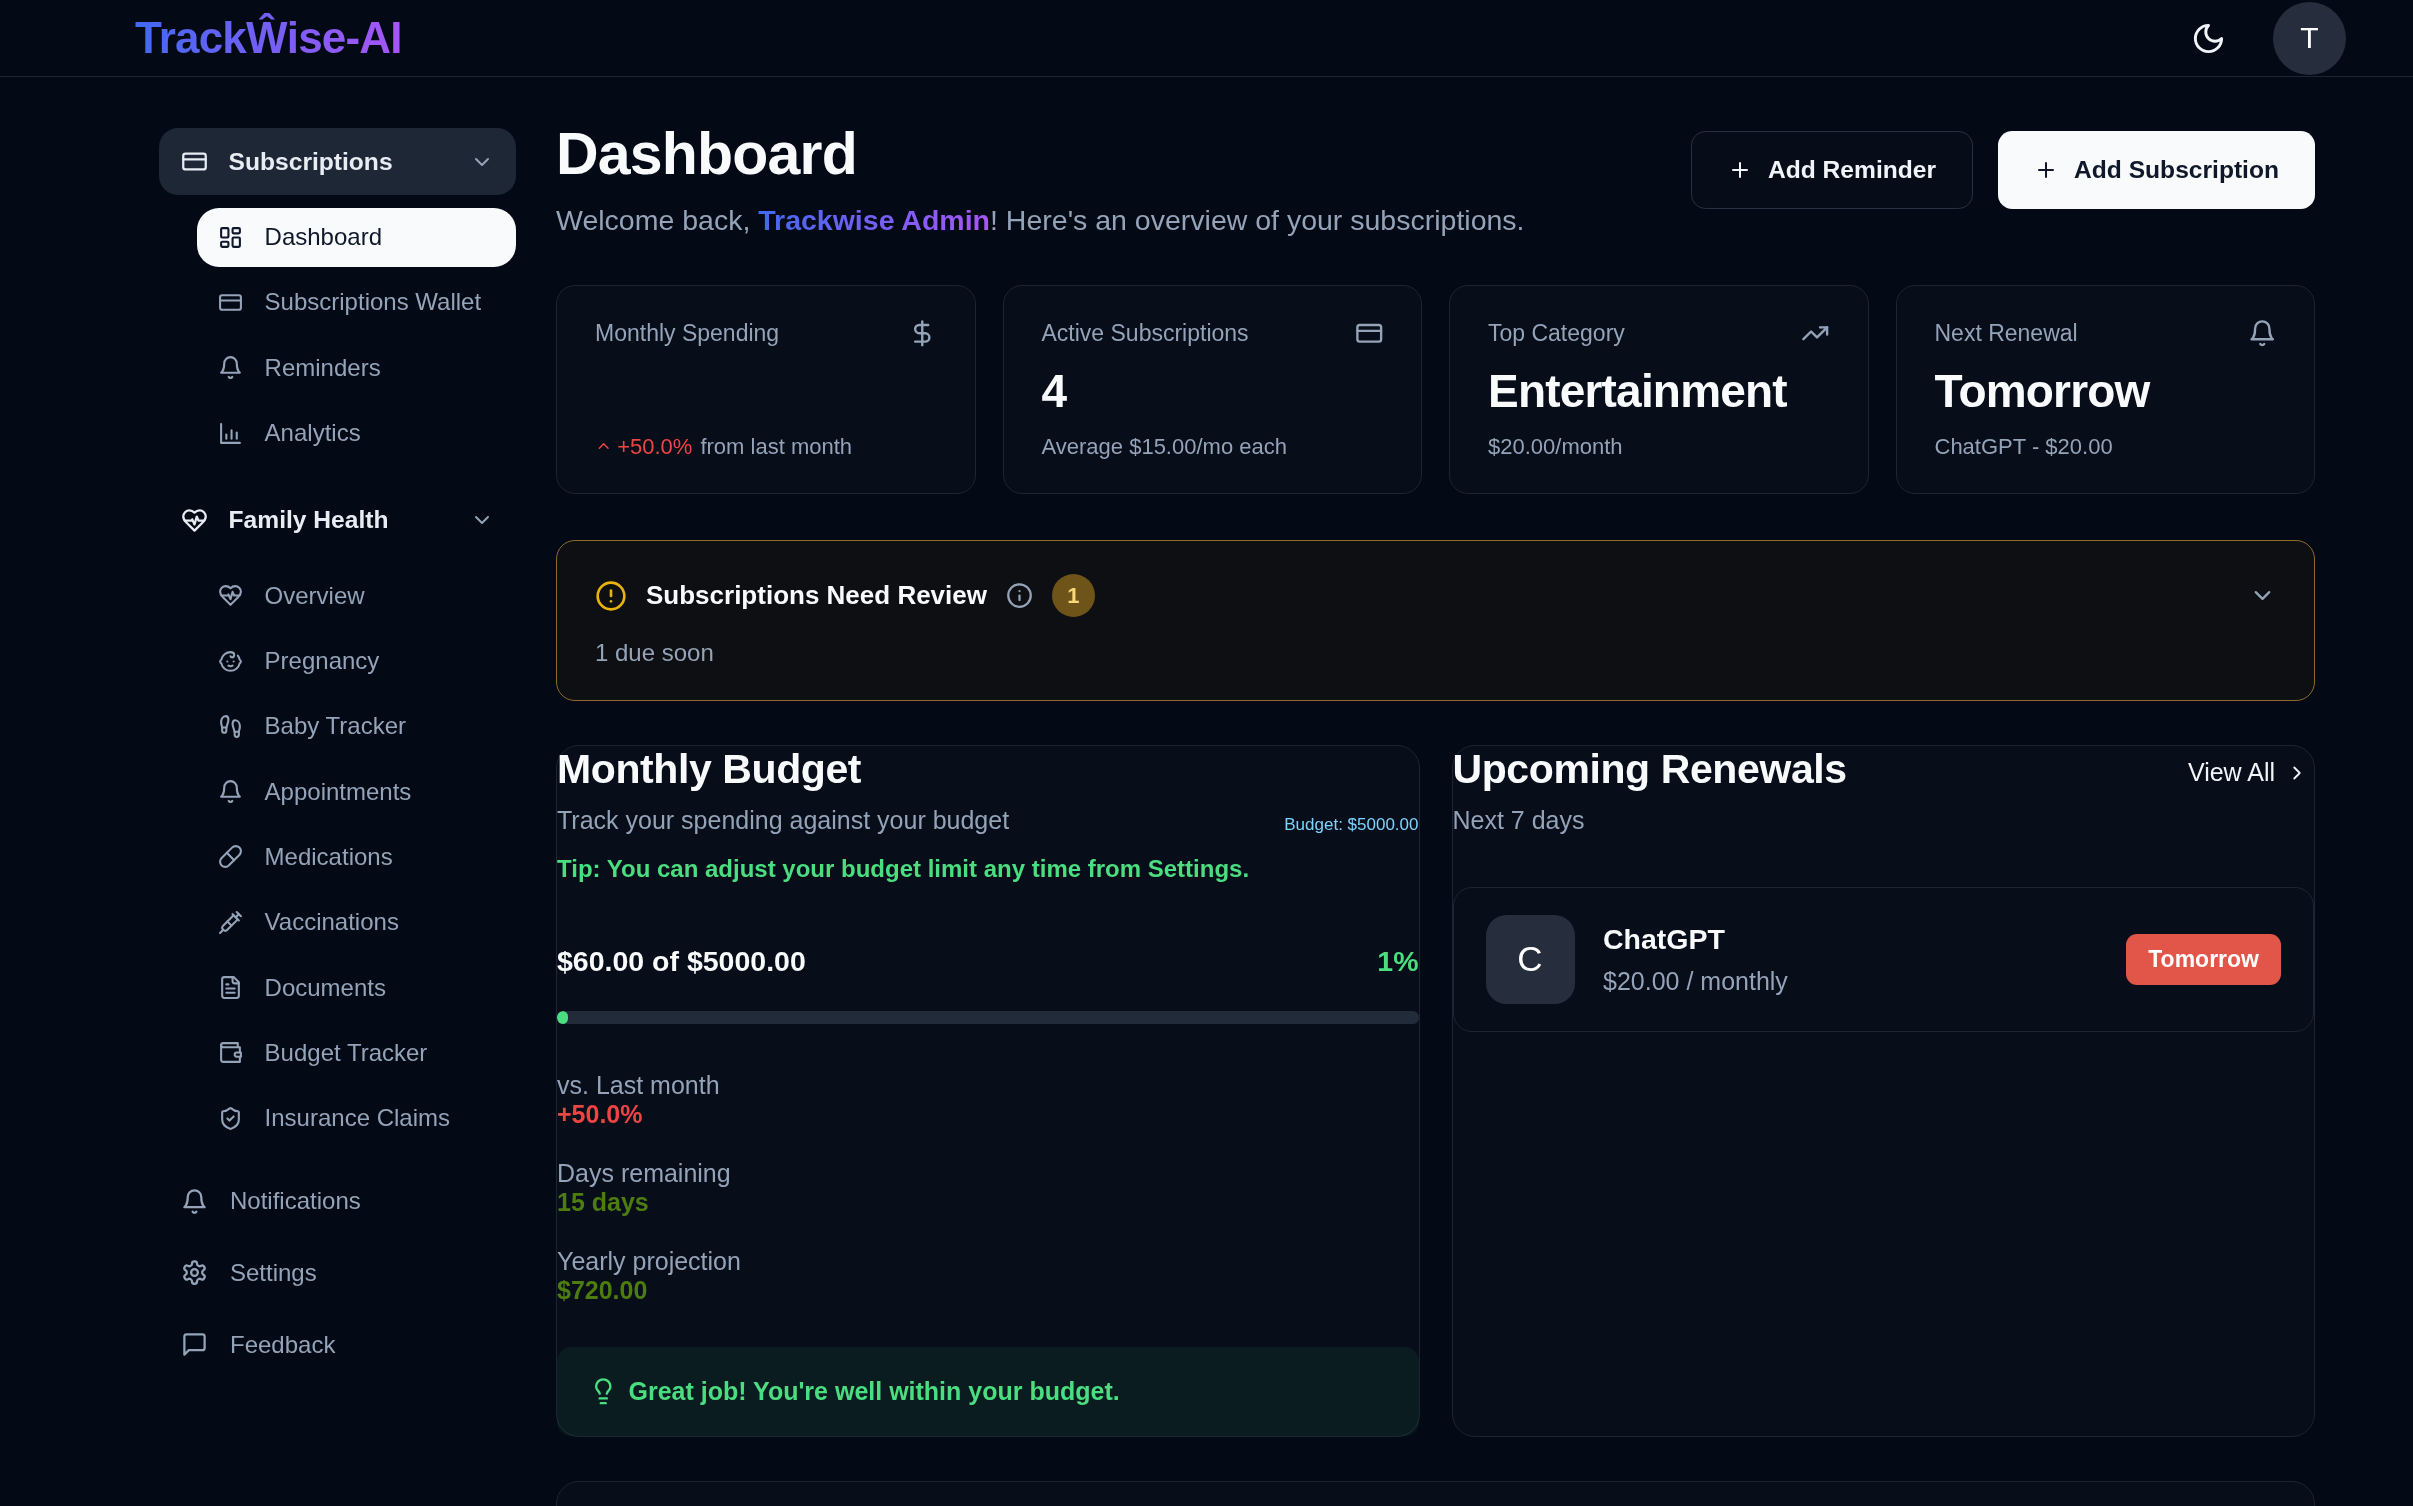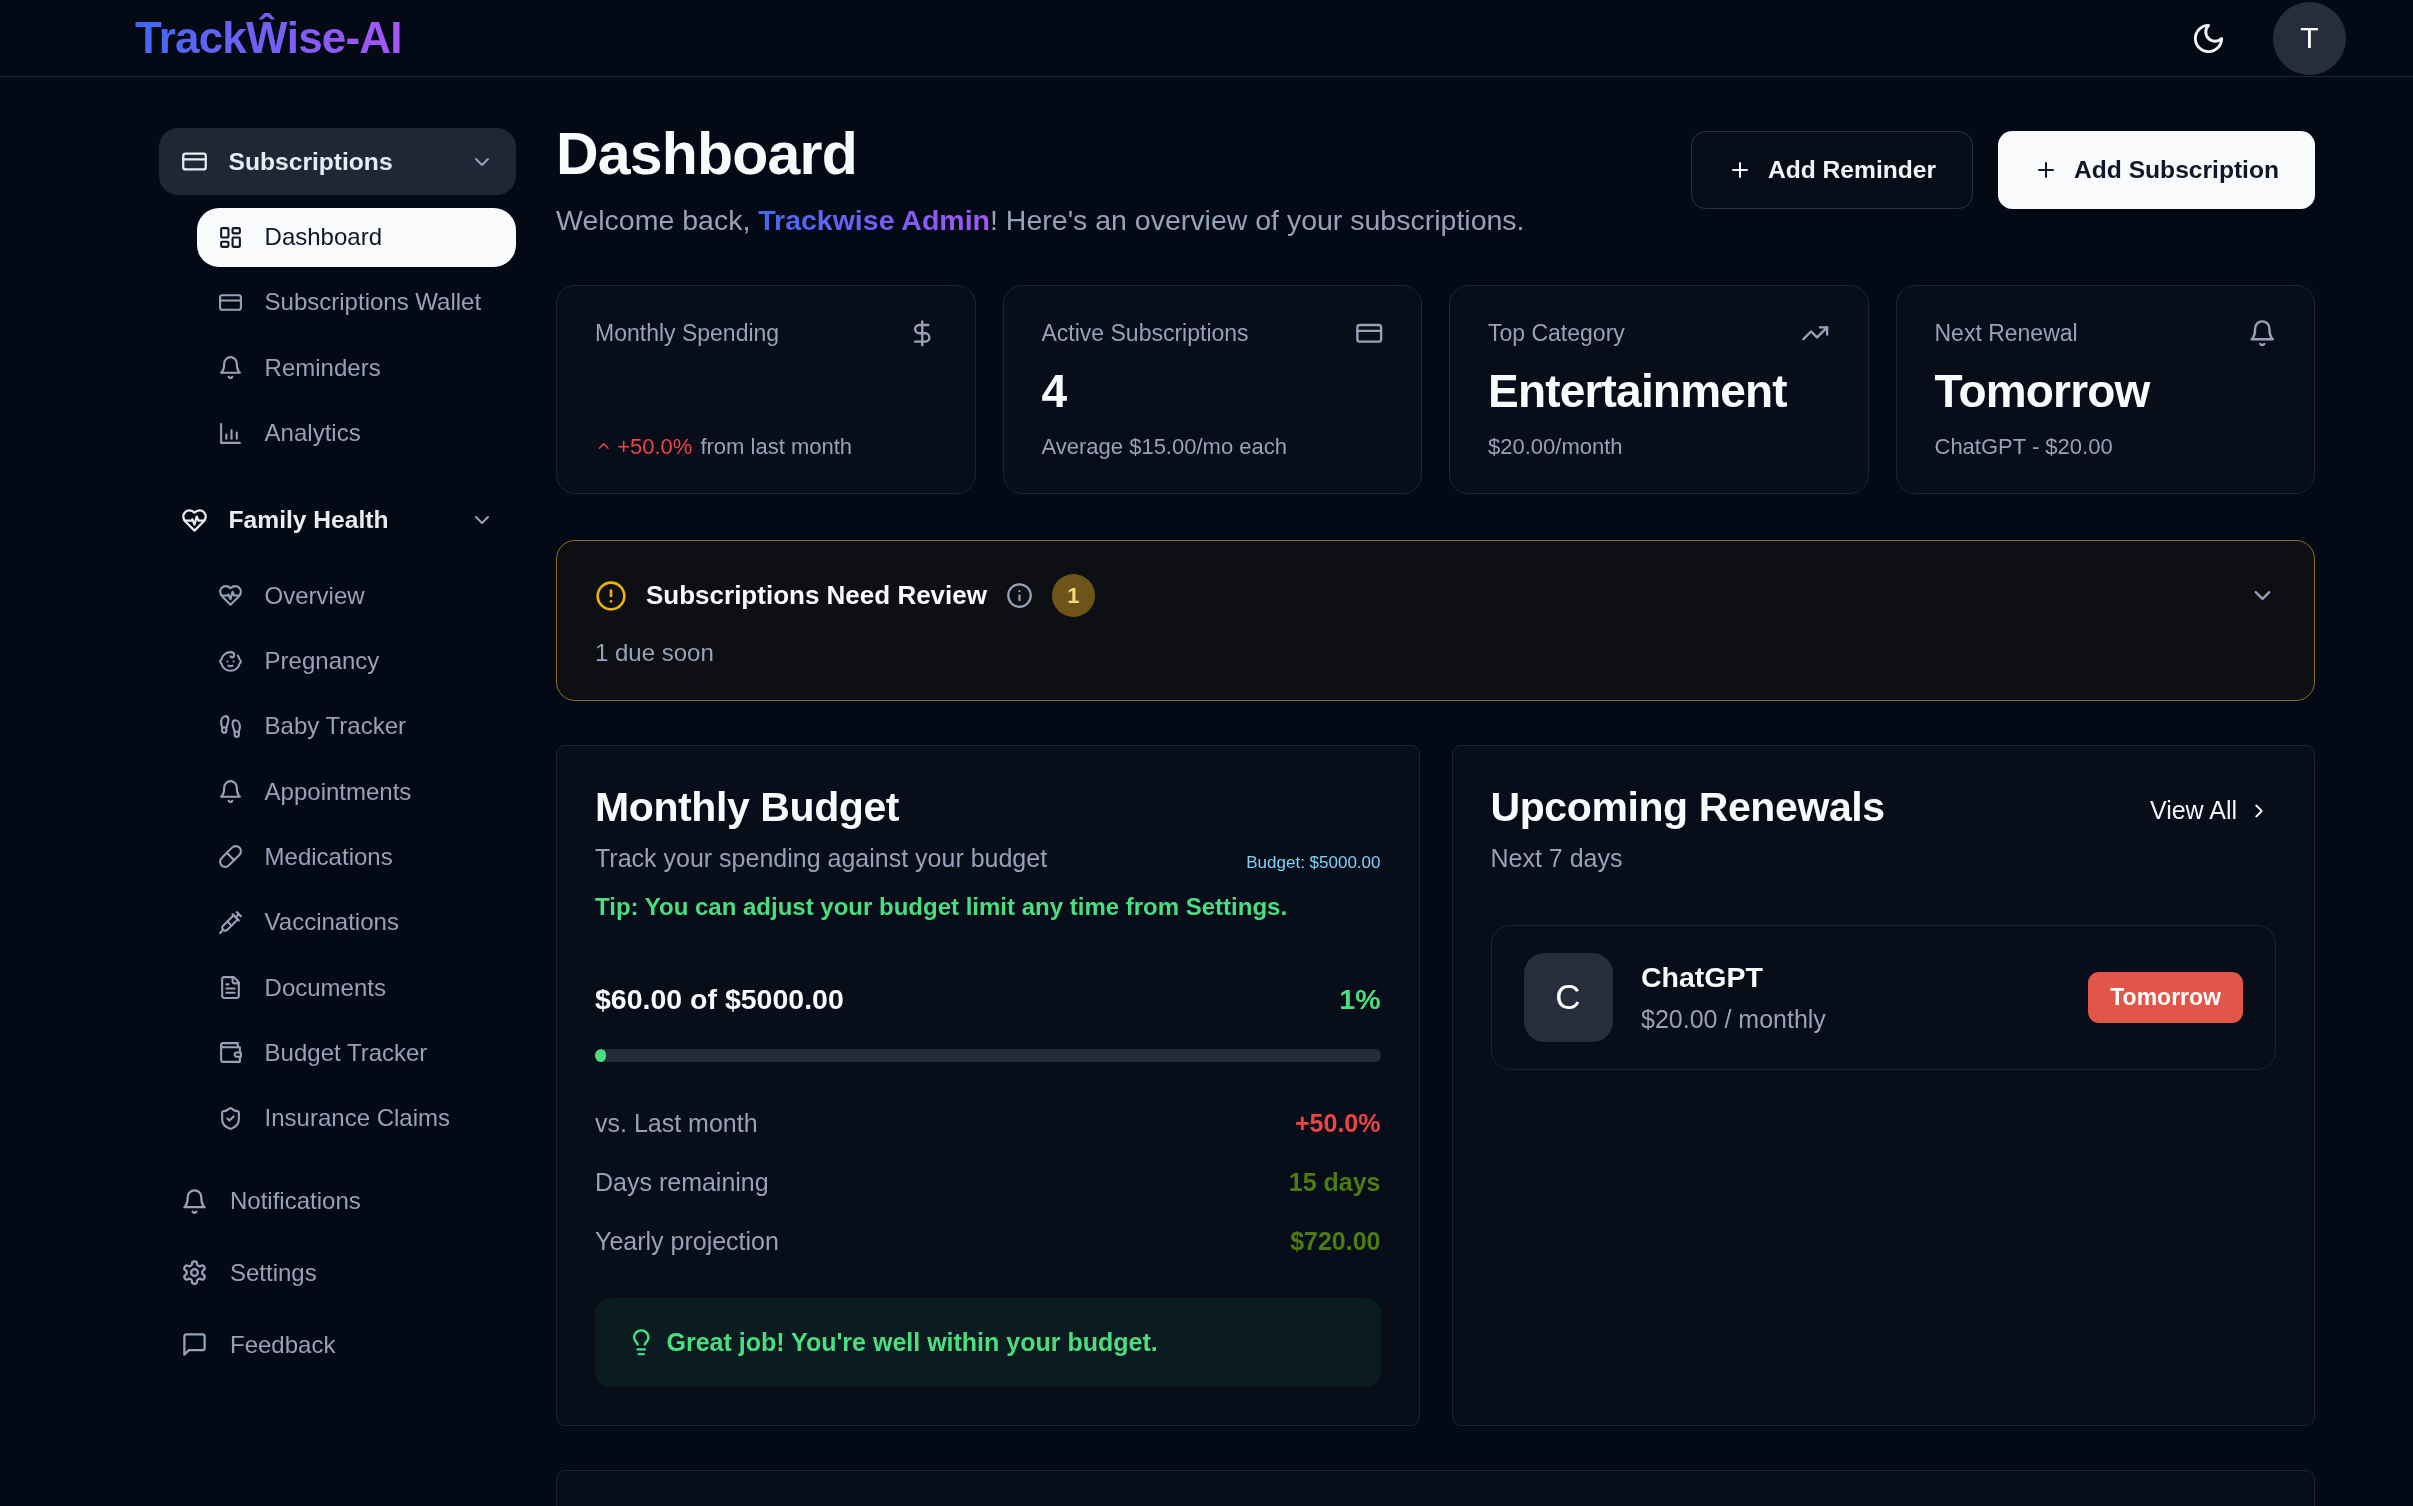--- a/index.html
+++ b/index.html
@@ -91,35 +91,35 @@
   .info-icon { color:#94a3b8; }
   .count-badge {
     width:43px; height:43px; border-radius:50%; background:#6f5419; color:#f8d878;
     font-size:22px; font-weight:bold; display:flex; align-items:center; justify-content:center;
   }
   .alert-sub { margin-top:22px; font-size:24px; color:#94a3b8; font-weight:400; }
   .alert-chev { color:#94a3b8; margin-top:8px; }
 
   
   .cards-row { display:grid; grid-template-columns:1fr 1fr; gap:32px; margin-top:44px; }
-  .panel { background:#070d19; border:1.6px solid #1c2534; border-radius:9px; padding:38px; }
+  .panel { background:#070d19; border:1.6px solid #1c2534; border-radius:23px; }
   .panel-title { font-size:41px; font-weight:bold; margin:0 0 12.7px; color:#f8fafc; letter-spacing:-0.4px; }
   .panel-sub { font-size:25px; color:#94a3b8; }
 
   
   .budget-panel { min-height:523px; }
   .budget-head { display:flex; justify-content:space-between; align-items:flex-end; }
   .budget-label { font-size:17px; color:#7dd3fc; }
   .tip { color:#4ade80; font-size:24px; margin-top:20.6px; font-weight:600; }
   .spent-row { display:flex; justify-content:space-between; margin-top:62px; font-size:28.5px; font-weight:600; color:#f8fafc; }
   .percent { color:#4ade80; font-weight:bold; }
   .track { height:12.7px; background:#222b3a; border-radius:6.3px; margin-top:33px; overflow:hidden; }
   .fill { height:100%; background:#4ade80; border-radius:6.3px; min-width:11px; }
   .brows { margin-top:32px; }
-  .brow { display:flex; justify-content:space-between; font-size:25px; padding:15px 0; color:#94a3b8; }
+  .brow { display:flex; justify-content:space-between; font-size:25px; padding:15px 0; color:#94a3b8;flex-direction:column; }
   .brow .val { color:#4d7c0f; font-weight:600; }
   .brow .val.red { color:#ef4444; font-weight:600; }
   .msg {
     margin-top:27px; background:rgba(74,222,128,0.07); border-radius:14.3px;
     padding:30px 32px; color:#4ade80; font-size:25px; font-weight:600;
     display:flex; gap:11px; align-items:center;
   }
 
   
   .renew-head { display:flex; justify-content:space-between; align-items:flex-start; }

